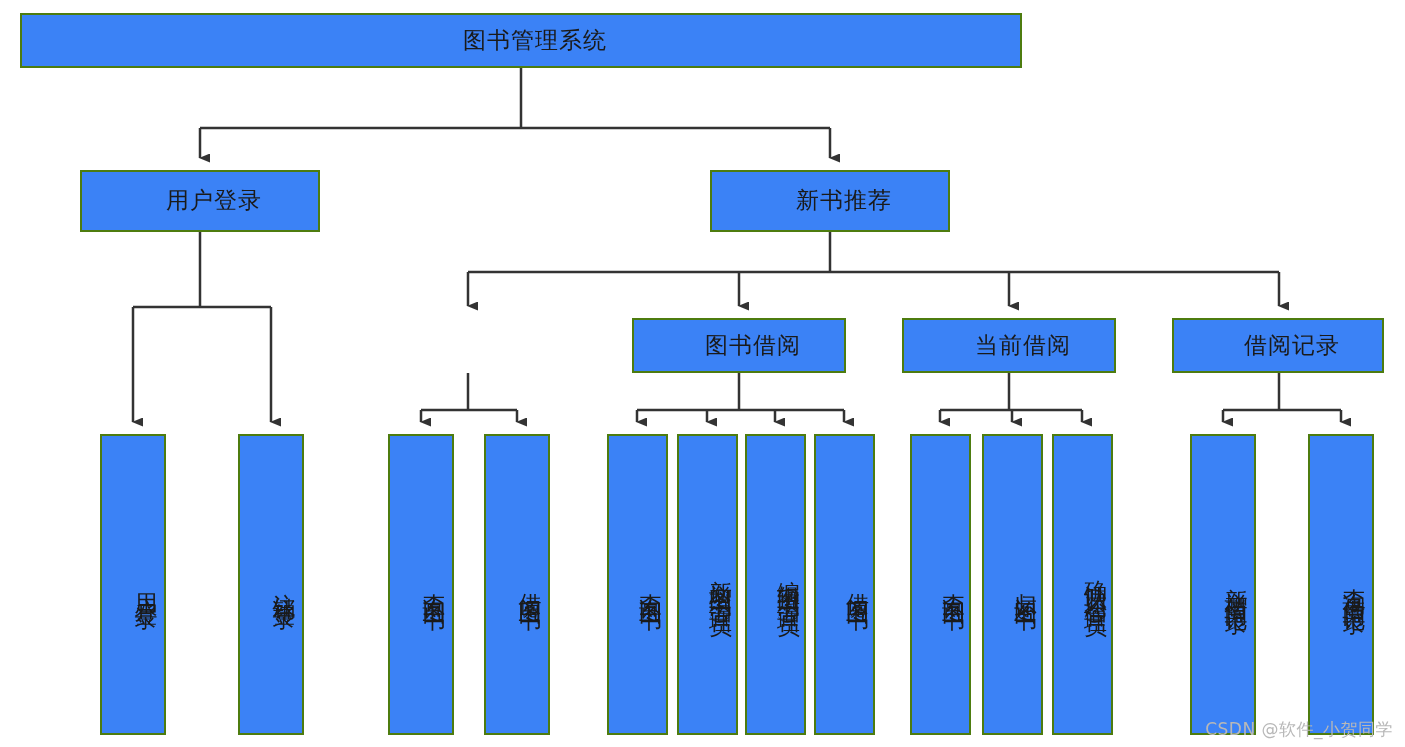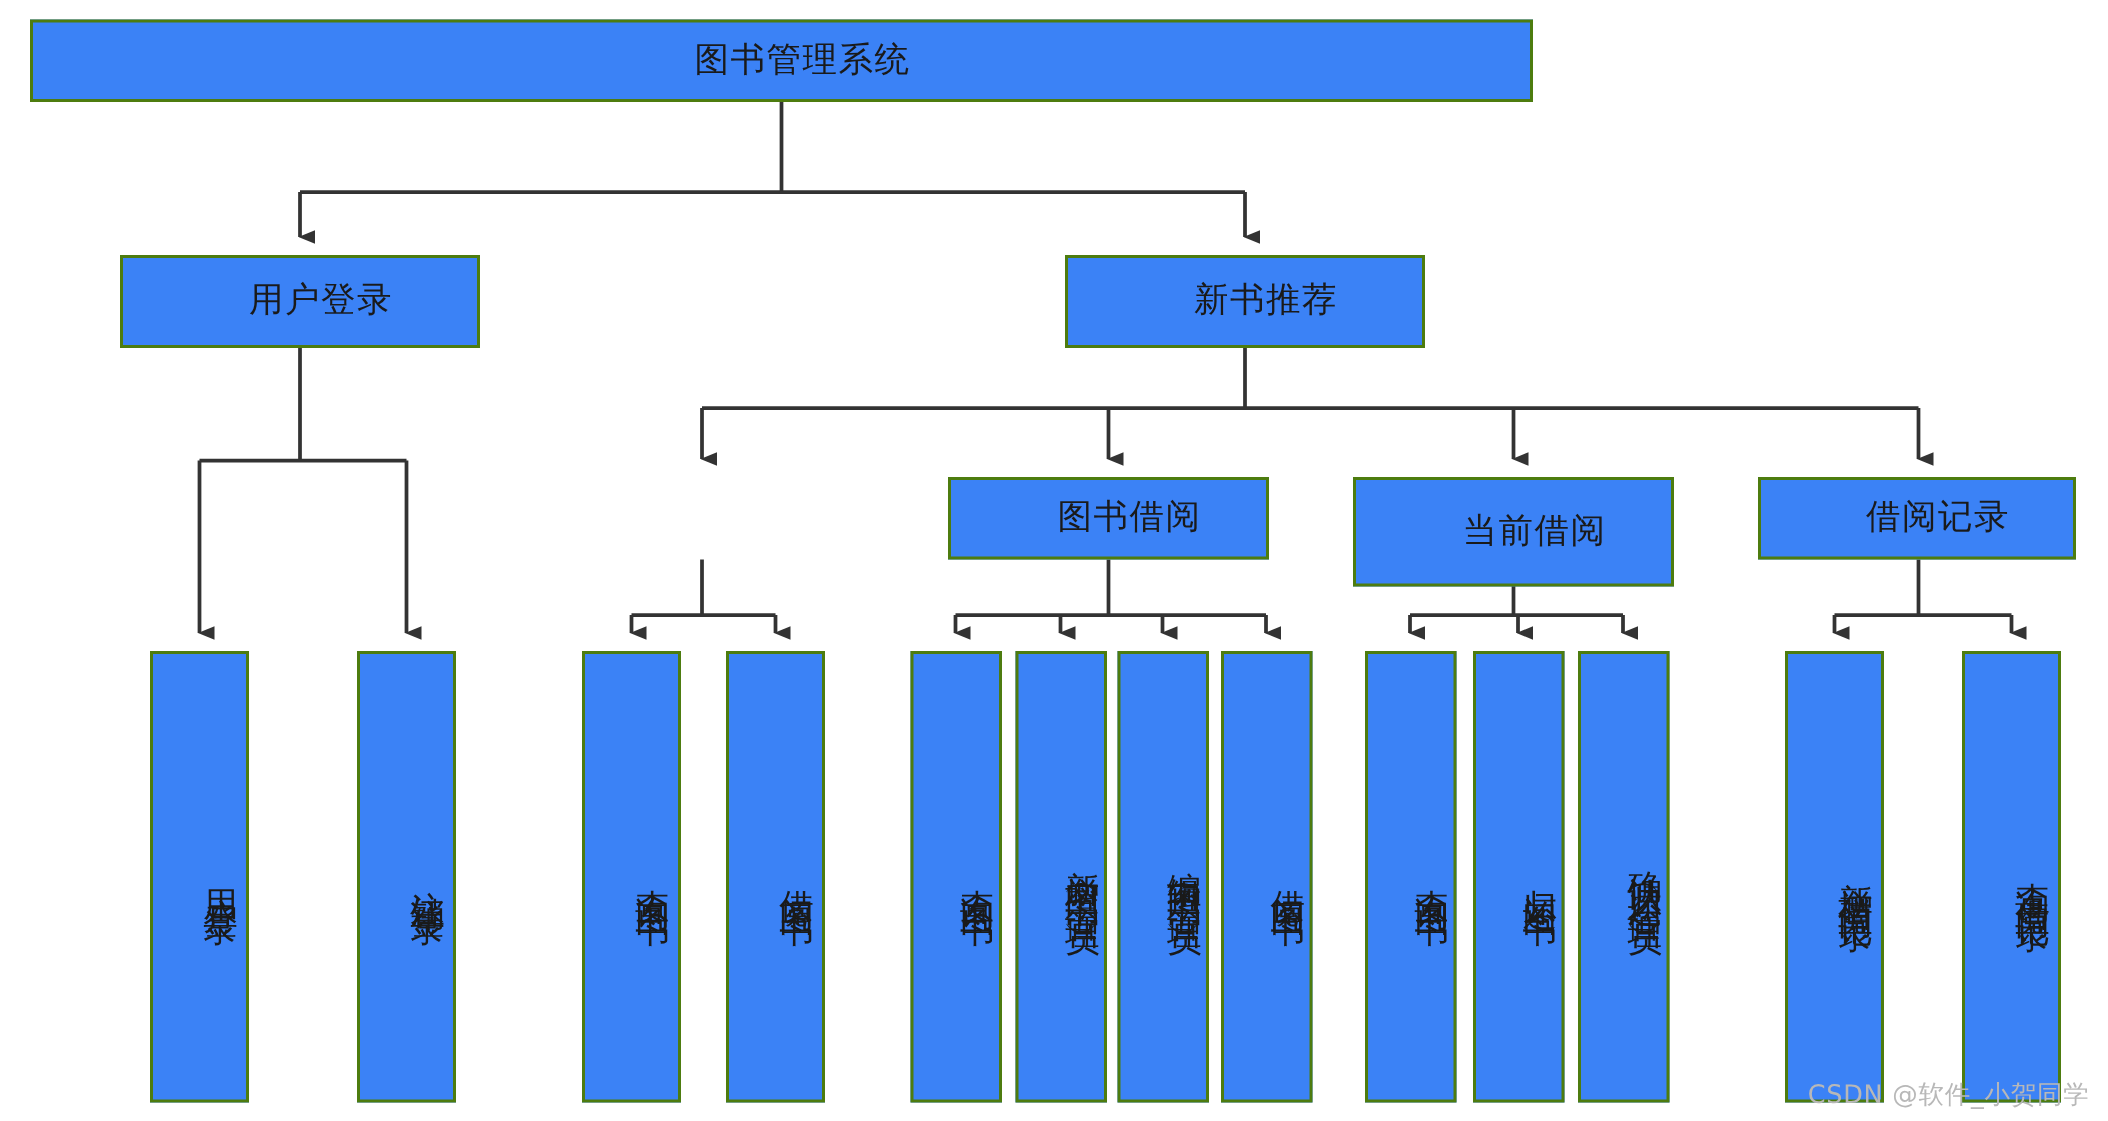--- a/index.html
+++ b/index.html
@@ -129,21 +129,21 @@
   <div class="node-box horizontal" style="left:80px;top:170px;width:240px;height:62px;">
     <span class="node-label">用户登录</span>
   </div>
   <div class="node-box horizontal" style="left:710px;top:170px;width:240px;height:62px;">
     <span class="node-label">新书推荐</span>
   </div>
 
   <div class="node-box horizontal" style="left:632px;top:318px;width:214px;height:55px;">
     <span class="node-label">图书借阅</span>
   </div>
-  <div class="node-box horizontal" style="left:902px;top:318px;width:214px;height:73px;">
+  <div class="node-box horizontal" style="left:902px;top:318px;width:214px;height:55px;">
     <span class="node-label">当前借阅</span>
   </div>
   <div class="node-box horizontal" style="left:1172px;top:318px;width:212px;height:55px;">
     <span class="node-label">借阅记录</span>
   </div>
 
   <div class="node-box vertical" style="left:100px;top:434px;width:66px;height:301px;">
     <span class="node-label">用户登录</span>
   </div>
   <div class="node-box vertical" style="left:238px;top:434px;width:66px;height:301px;">

